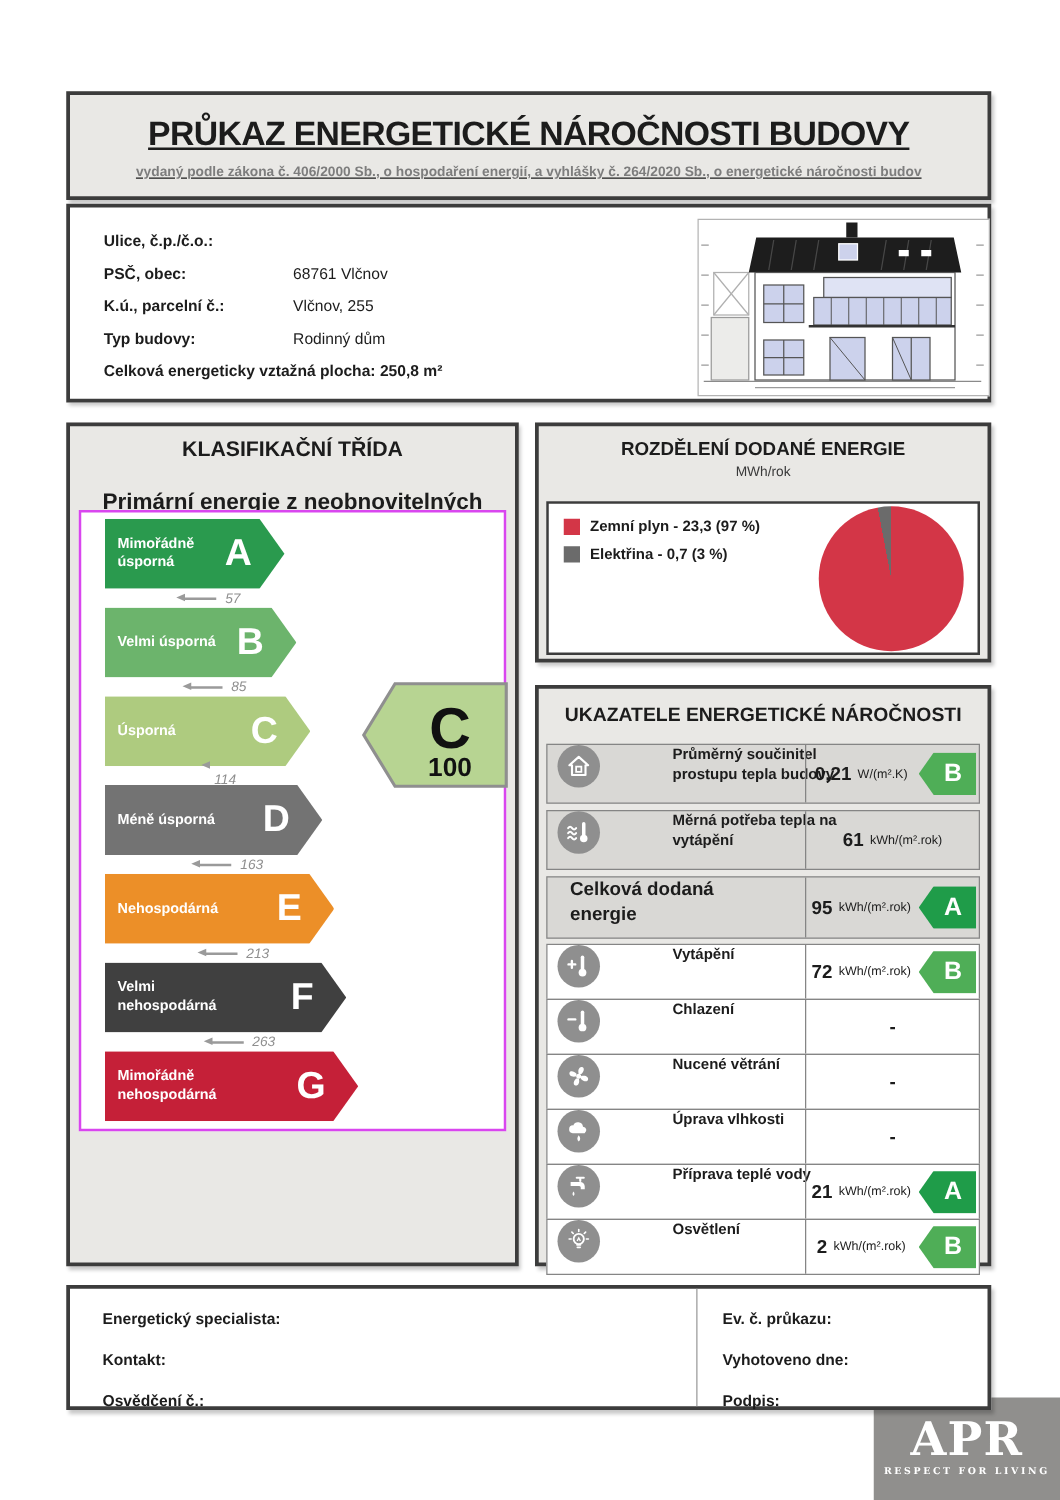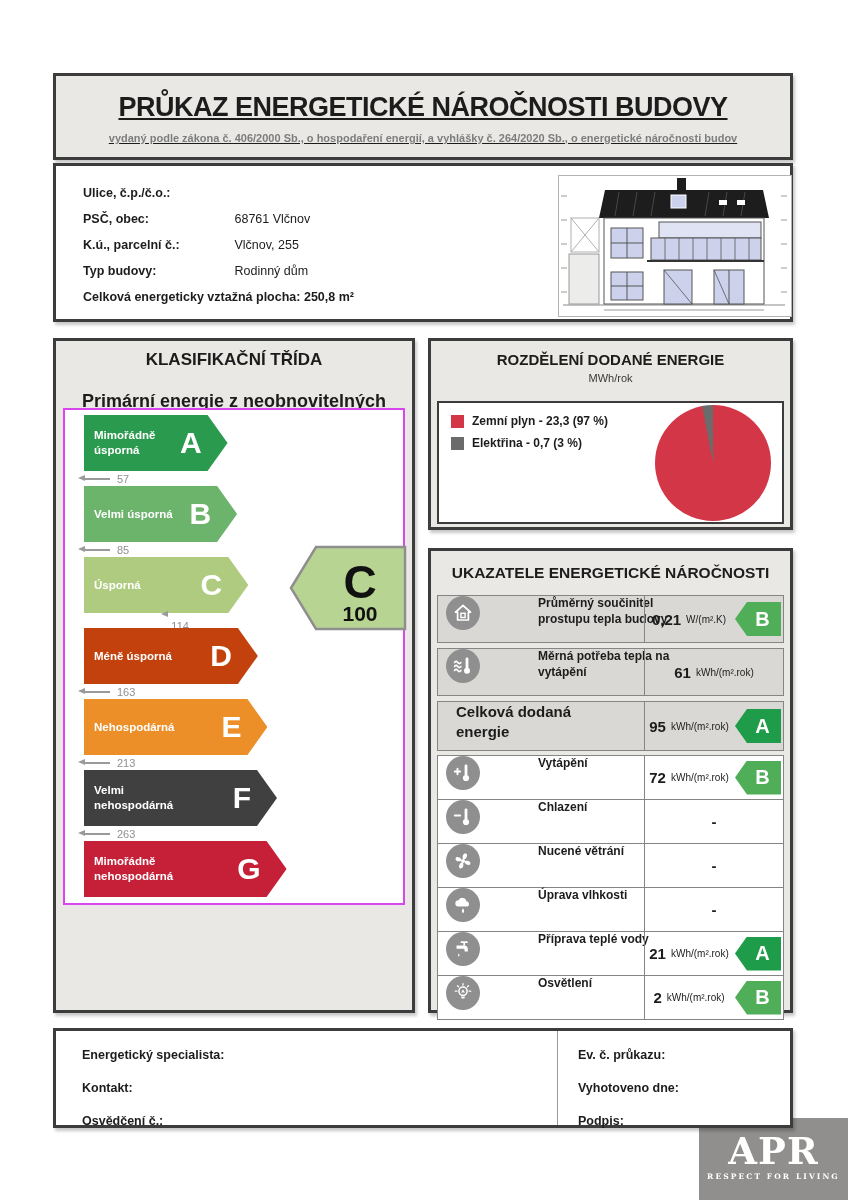--- a/index.html
+++ b/index.html
@@ -26,22 +26,22 @@
   #class-panel{left:53px;top:338px;width:362px;height:675px;}
   #class-title{font-size:17px;font-weight:bold;margin-top:9px;}
   #class-sub{font-size:18px;font-weight:bold;margin-top:21px;}
   #class-unit{font-size:10.5px;margin-top:2px;}
   #scale-box{position:absolute;left:7px;top:67px;width:342px;height:497px;border:2px solid #d946ef;
              background:#fff;box-sizing:border-box;padding:5px 0 0 19px;}
   .arrow{height:56px;display:flex;align-items:center;color:#fff;
          clip-path:polygon(0 0,calc(100% - 20px) 0,100% 50%,calc(100% - 20px) 100%,0 100%);}
   .arrow .albl{font-size:11.5px;font-weight:bold;padding-left:10px;line-height:1.3;max-width:102px;}
   .arrow .altr{margin-left:auto;padding-right:26px;font-size:30px;font-weight:bold;}
-  .thr{height:15px;display:flex;align-items:center;justify-content:flex-start;gap:7px;
-       font-size:11px;color:#8f8f8f;}
+  .thr{height:15px;display:flex;align-items:center;justify-content:center;gap:7px;
+       font-size:11px;color:#8f8f8f;font-style:italic;}
   .thr-line{width:26px;height:2px;background:#9a9a9a;position:relative;}
   .thr-line::before{content:"";position:absolute;left:-6px;top:-2.5px;border-right:7px solid #9a9a9a;
        border-top:3.5px solid transparent;border-bottom:3.5px solid transparent;}
   #c-indicator{position:absolute;left:232px;top:203px;}
   #req-box{position:absolute;left:7px;top:565px;width:342px;height:101px;border:2px solid #3c3c3c;
            background:#fff;box-sizing:border-box;}
   #req-top{background:#c8c7c4;height:52px;display:flex;flex-direction:column;justify-content:center;
            text-align:center;font-weight:bold;font-size:13.5px;line-height:1.4;}
   #req-tri{width:0;margin:0 auto;border-left:17px solid transparent;border-right:17px solid transparent;
            border-top:12px solid #c8c7c4;}
@@ -197,21 +197,21 @@
           <span class="thr-num">85</span>
         </div>
         <div class="arrow" style="width: 51.5%; background: rgb(174, 203, 127);">
           <span class="albl">Úsporná</span>
           <span class="altr">C</span>
         </div>
         <div class="thr" style="width: calc(51.5% + 28px); flex-direction: column;">
           <span class="thr-line"></span>
           <span class="thr-num">114</span>
         </div>
-        <div class="arrow" style="width: 54.5%; background: #c2410c; justify-content: center;">
+        <div class="arrow" style="width: 54.5%; background: #737373; justify-content: center;">
           <span class="albl">Méně úsporná</span>
           <span class="altr">D</span>
         </div>
         <div class="thr" style="width: calc(54.5% + 28px);">
           <span class="thr-line"></span>
           <span class="thr-num">163</span>
         </div>
         <div class="arrow" style="width: 57.5%; background: rgb(236, 143, 40);">
           <span class="albl">Nehospodárná</span>
           <span class="altr">E</span>

